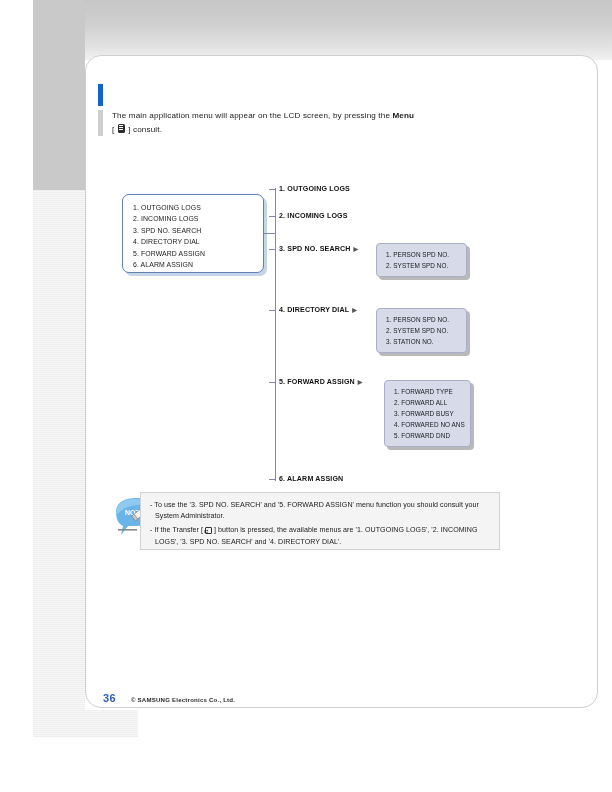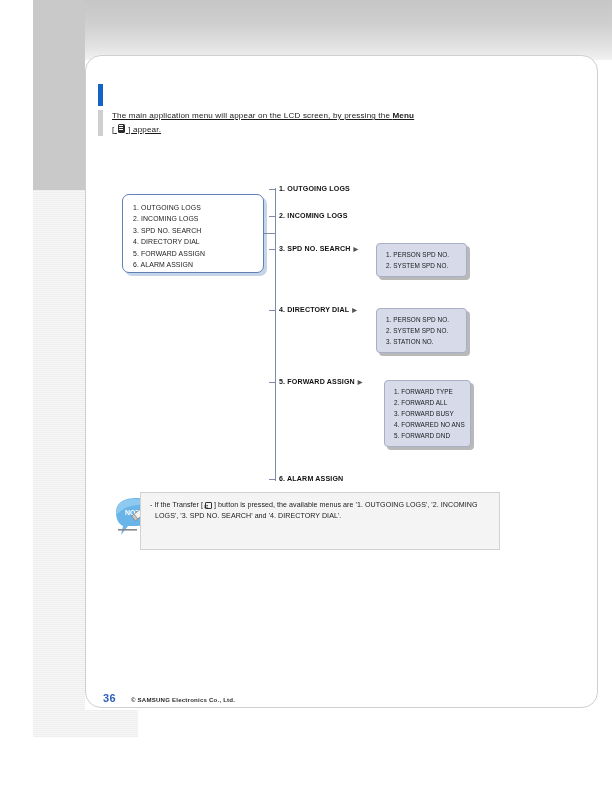--- a/index.html
+++ b/index.html
@@ -59,21 +59,21 @@
   .page-title {
     position:absolute; left:112px; top:85px;
     font-size:14.5px; font-weight:bold; color:#18181a; letter-spacing:0.4px;
   }
   .sub-bar {
     position:absolute; left:98px; top:110px; width:5px; height:26px;
     background:#cfcfcf;
   }
   .intro {
     position:absolute; left:112px; top:109px; width:375px;
-    font-size:8.1px; color:#1a1a1a; line-height:13.5px; letter-spacing:0.15px;text-decoration:underline;
+    font-size:8.1px; color:#1a1a1a; line-height:13.5px; letter-spacing:0.15px;
   }
   .intro b { font-weight:bold; }
   .keyicon {
     display:inline-block; width:7px; height:9px; vertical-align:-1px;
     background:#2c2c2c; border-radius:1.5px; position:relative; margin:0 1px;
   }
   .keyicon::before {
     content:""; position:absolute; left:1.5px; top:1.5px; width:4px; height:1px;
     background:#ffffff; box-shadow:0 2px 0 #ffffff, 0 4px 0 #ffffff;
   }
@@ -157,21 +157,21 @@
   <div class="band-foot"></div>
 
   <div class="header-grad"></div>
 
 
   <div class="card"></div>
 
   <div class="title-bar"></div>
 
   <div class="sub-bar"></div>
-  <div class="intro"><span>The main application menu will appear on the LCD screen, by pressing the </span><b>Menu</b><br><span>[</span> <span class="keyicon"></span> <span>] appear.</span></div>
+  <div class="intro"><span>The main application menu will appear on the LCD screen, by pressing the </span><b>Menu</b><br><span>[</span> <span class="keyicon"></span> <span>] consult.</span></div>
 
   <div id="diagram">
 
     <div class="mainbox">
       <div>1. OUTGOING LOGS</div>
       <div>2. INCOMING LOGS</div>
       <div>3. SPD NO. SEARCH</div>
       <div>4. DIRECTORY DIAL</div>
       <div>5. FORWARD ASSIGN</div>
       <div>6. ALARM ASSIGN</div>
@@ -233,19 +233,20 @@
     <g transform="rotate(-38 30 19)">
       <rect x="20" y="15" width="17" height="6" rx="1" fill="#f2f2f2" stroke="#8d8d8d" stroke-width="0.8"></rect>
       <polygon points="37,15 42,18 37,21" fill="#e8e8e8" stroke="#8d8d8d" stroke-width="0.8"></polygon>
       <polygon points="41.2,17.3 42.6,18 41.2,18.7" fill="#3a3a3a"></polygon>
       <rect x="20" y="15" width="3" height="6" fill="#c9c9c9" stroke="#8d8d8d" stroke-width="0.8"></rect>
     </g>
     <rect x="6" y="35" width="19" height="1.6" fill="#8a8a8a"></rect>
   </svg>
 
   <div class="notebox">
+    <p>- To use the '3. SPD NO. SEARCH' and '5. FORWARD ASSIGN' menu function you should consult your System Administrator.</p>
     <p><span>- If the </span><b>Transfer</b><span> [</span> <span class="xfer">⇄</span> <span>] button is pressed, the available menus are  '1. OUTGOING LOGS', '2. INCOMING LOGS', '3. SPD NO. SEARCH' and '4. DIRECTORY DIAL'.</span></p>
   </div>
 
   <div class="pagenum">36</div>
   <div class="copyright">© SAMSUNG Electronics Co., Ltd.</div>
 
 </div>
 
 </body></html>

